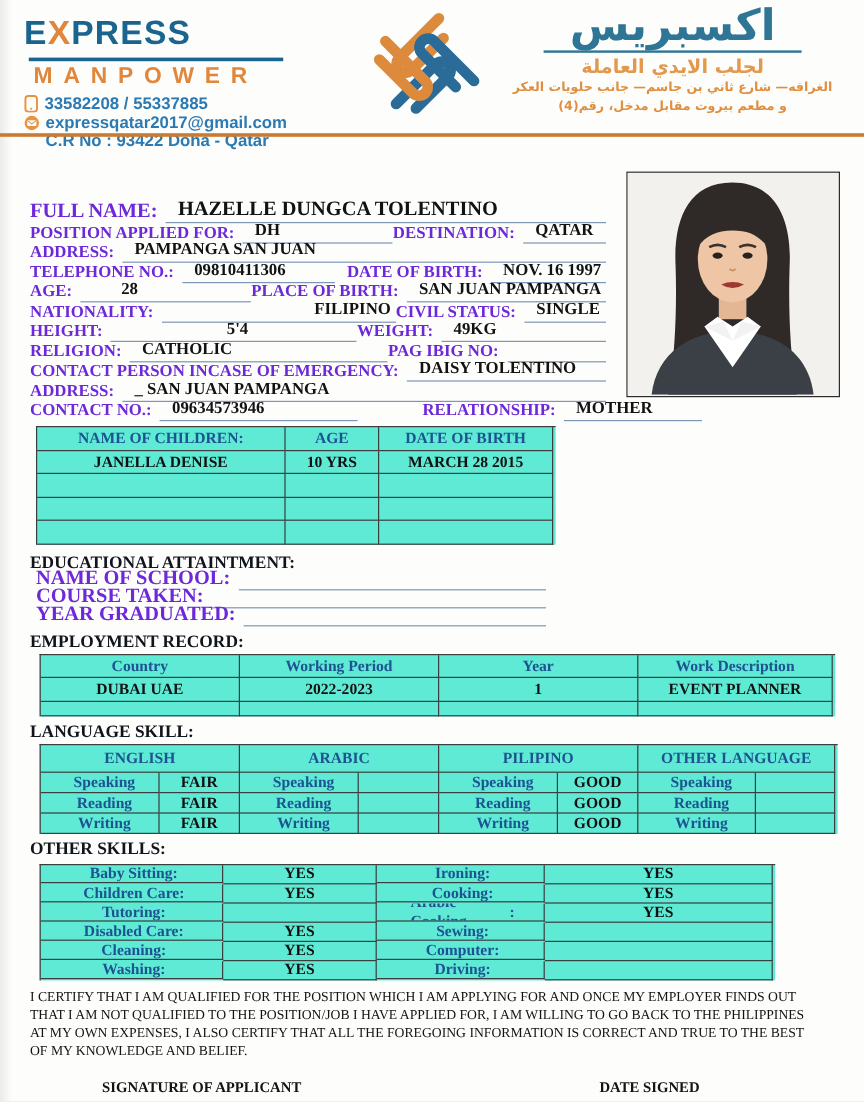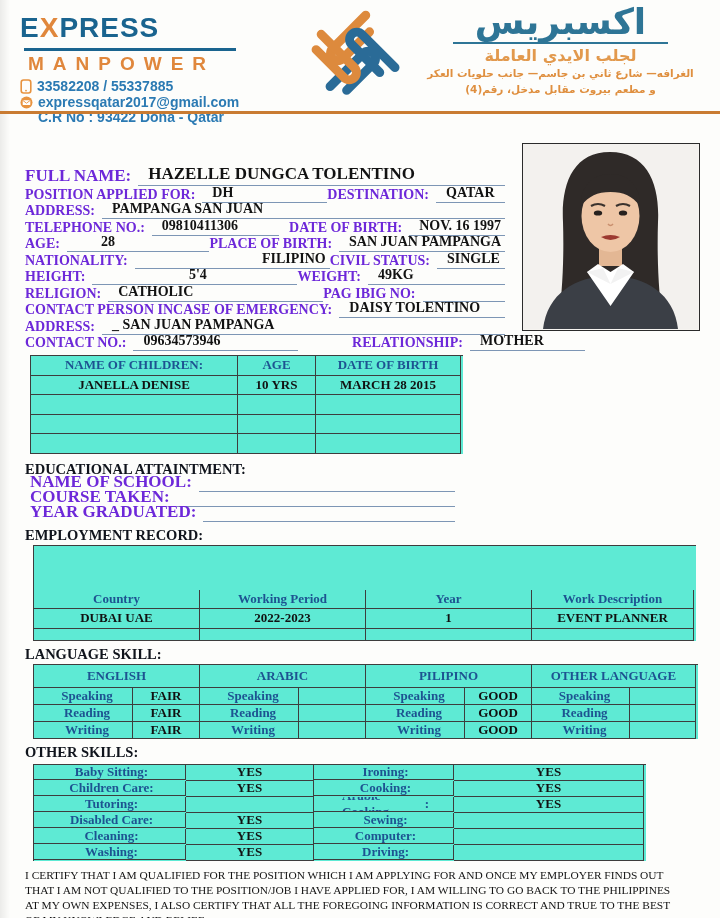--- a/index.html
+++ b/index.html
@@ -60,21 +60,21 @@
 
   .cg{grid-template-columns:207px 78px 145px;width:432px;margin:4px 0 0 5px;}
   .cgh{height:19px;} .cgd{height:18.5px;}
 
   .sect{font-weight:bold;color:#10141c;font-size:14.5px;height:16px;margin-top:5px;}
   .sect.first{margin-top:7px;}
   .edurow{display:flex;align-items:flex-end;height:15px;font-size:17px;width:425px;
           margin-left:5px;}
 
   .eg{grid-template-columns:166px 166px 166px 162px;width:662px;margin:2px 0 0 8px;}
-  .egh{height:18px;margin-top:44px;} .egd{height:19px;} .ege{height:11px;}
+  .egh{height:18px;} .egd{height:19px;} .ege{height:11px;}
 
   .lg{grid-template-columns:99px 67px 99px 67px 99px 67px 98px 66px;width:664px;
       margin:2px 0 0 8px;}
   .lgh{grid-column:span 2;height:22px;}
   .llab{justify-content:flex-start;padding-left:8px;height:16px;}
   .lval{height:16px;}
 
   .sg{grid-template-columns:152px 128px 140px 190px;width:612px;margin:4px 0 0 8px;}
   .sg>div{height:15px;}
   .sname{justify-content:space-between;padding:0 24px 0 28px;box-sizing:border-box;}

